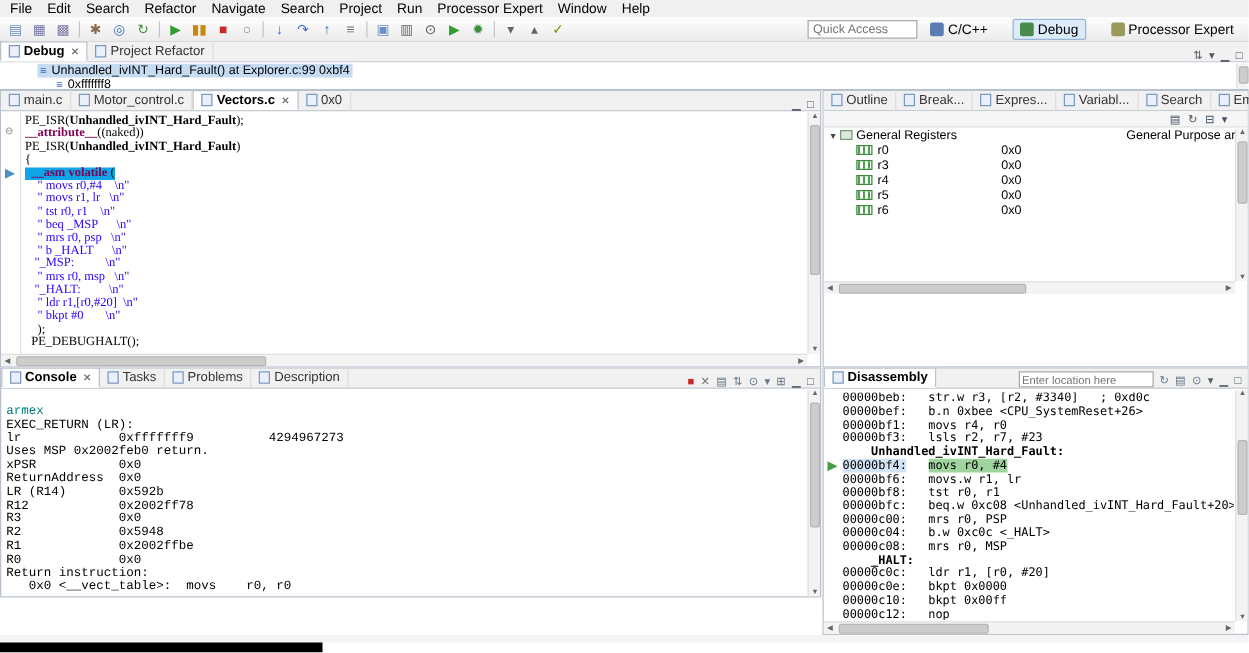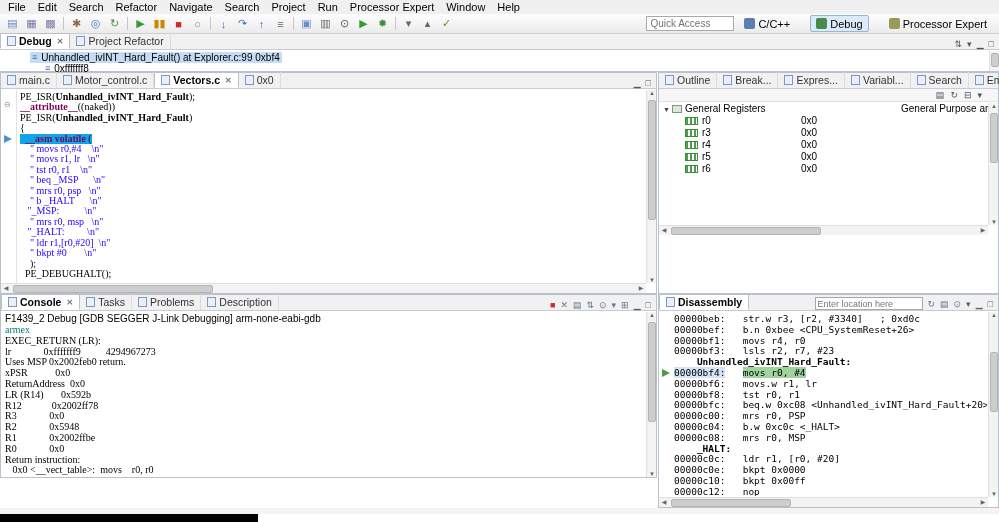--- a/index.html
+++ b/index.html
@@ -69,21 +69,21 @@
   .reg-row{display:flex;height:12px;font-size:10px;align-items:center}
   .cell{padding:0 4px;white-space:nowrap;overflow:hidden}
   .expander{font-size:7px;color:#444;width:9px;display:inline-block}
   .group-icon{display:inline-block;width:10px;height:8px;background:#dde8dd;border:1px solid #7a9a7a;margin:0 3px 0 0;vertical-align:middle}
   .reg-icon{display:inline-block;width:13px;height:8px;border:1px solid #3c8a3c;background:repeating-linear-gradient(90deg,#4aa04a 0 2px,#fff 2px 4px);margin-right:4px;vertical-align:middle}
   .reg-indent{display:inline-block;width:22px}
 
   
   .console{position:absolute;left:0;top:294px;width:657px;height:184px;background:#fff;border:1px solid #b9c2cc}
   .console-title{padding:2px 4px;font-size:10px;color:#000}
-  .console-out{position:absolute;left:4px;top:30px;right:12px;bottom:2px;font-family:Liberation Serif, serif;font-size:10px;line-height:10.8px;white-space:pre;overflow:hidden}
+  .console-out{position:absolute;left:4px;top:30px;right:12px;bottom:2px;font-family:Liberation Mono, monospace;font-size:10px;line-height:10.8px;white-space:pre;overflow:hidden}
   .console-line.cmd{color:#008080}
 
   
   .disasm{position:absolute;left:658px;top:294px;width:341px;height:214px;background:#fff;border:1px solid #b9c2cc}
   .loc-input{width:108px;height:13px;font-size:9px;border:1px solid #a8a8a8;padding:0 2px;font-family:"Liberation Sans",sans-serif}
   .disasm-out{position:absolute;left:15px;top:19px;right:11px;bottom:11px;font-family:"DejaVu Sans Mono",monospace;font-size:9.5px;line-height:10.8px;white-space:pre;overflow:hidden}
   .d-label{font-weight:bold}
   .d-row.current .d-text{background:#9fd49f}
   .d-row.current .d-addr{background:#d2e4f6}
   .d-arrow{position:absolute;left:3px;width:0;height:0;border-top:4px solid transparent;border-bottom:4px solid transparent;border-left:8px solid #4a9e4a}
@@ -341,21 +341,20 @@
         <span class="vi" style="color: rgb(119, 119, 119);">✕</span>
         <span class="vi" style="color: rgb(102, 119, 136);">▤</span>
         <span class="vi" style="color: rgb(102, 119, 136);">⇅</span>
         <span class="vi" style="color: rgb(102, 119, 136);">⊙</span>
         <span class="vi" style="color: rgb(102, 119, 136);">▾</span>
         <span class="vi" style="color: rgb(102, 119, 136);">⊞</span>
         <span class="vi" style="color: rgb(85, 102, 102);">▁</span>
         <span class="vi" style="color: rgb(85, 102, 102);">□</span>
       </span>
   </div>
-  <div class="console-title">F1439_2 Debug [GDB SEGGER J-Link Debugging] arm-none-eabi-gdb</div>
   <div class="console-out" id="console-out"><div class="console-line cmd">armex</div><div class="console-line">EXEC_RETURN (LR):</div><div class="console-line">lr             0xfffffff9          4294967273</div><div class="console-line">Uses MSP 0x2002feb0 return.</div><div class="console-line">xPSR           0x0</div><div class="console-line">ReturnAddress  0x0</div><div class="console-line">LR (R14)       0x592b</div><div class="console-line">R12            0x2002ff78</div><div class="console-line">R3             0x0</div><div class="console-line">R2             0x5948</div><div class="console-line">R1             0x2002ffbe</div><div class="console-line">R0             0x0</div><div class="console-line">Return instruction:</div><div class="console-line">   0x0 &lt;__vect_table&gt;:  movs    r0, r0</div><div class="console-line">LR instruction:</div><div class="console-line">   0x592b &lt;pelcoD_control_cmds+18&gt;:     mov     r3, r0</div></div>
   <div class="sb-v" style="right:0;top:17px;bottom:0">
     <span class="sb-arrow" style="top:0">▲</span>
     <div class="sb-thumb-v" style="top:10px;height:100px"></div>
     <span class="sb-arrow" style="bottom:0">▼</span>
   </div>
 </div>
 
 <div class="disasm" id="disasm-panel">
   <div class="tabrow">

